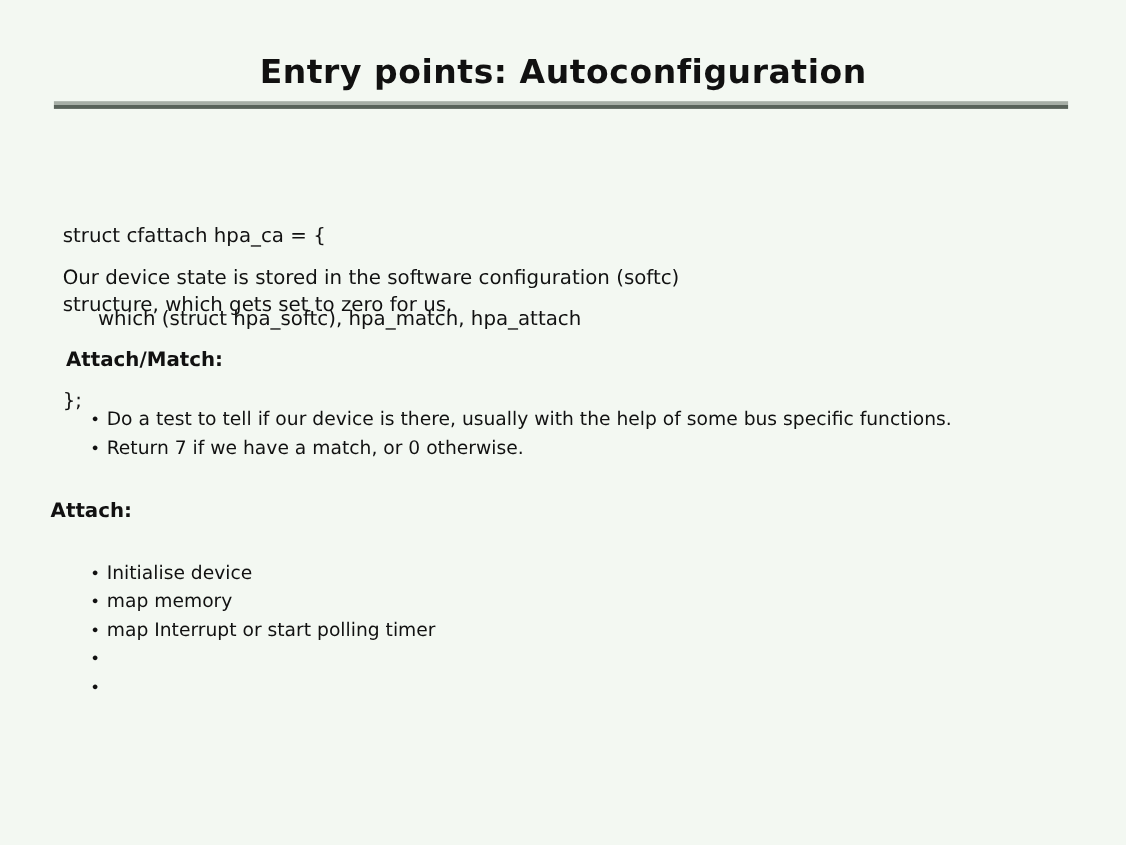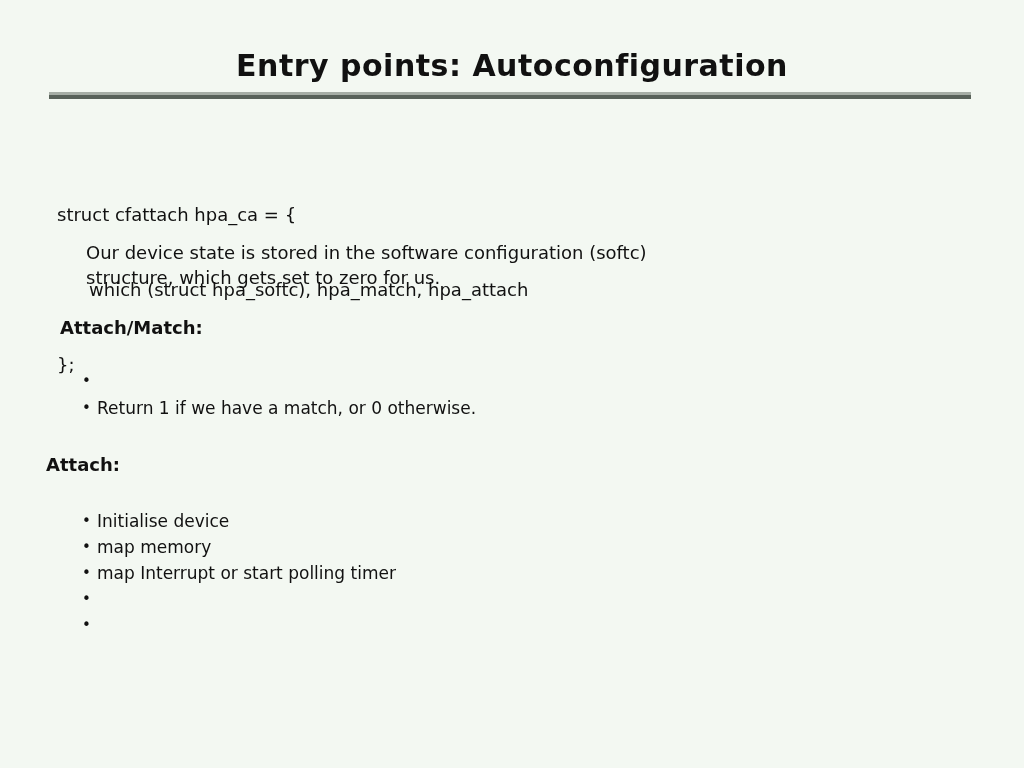--- a/index.html
+++ b/index.html
@@ -42,21 +42,20 @@
     font-size: 18px;
     line-height: 25px;
     white-space: pre;
   }
   .code-line-indent { padding-left: 32px; }
   .paragraph {
     position: absolute;
     left: 57px; top: 240px;
     font-size: 18px;
     line-height: 25px;
-    margin-left: 29px;
   }
   .section-heading {
     position: absolute;
     font-size: 18px;
     font-weight: 700;
   }
   .heading-probe { left: 60px; top: 317px; }
   .heading-attach { left: 46px; top: 454px; }
   .bullet-list {
     position: absolute;
@@ -97,24 +96,25 @@
   <div class="paragraph">
     <div>Our device state is stored in the software configuration (softc)</div>
     <div>structure, which gets set to zero for us.</div>
   </div>
 
   <div class="section-heading heading-probe">Attach/Match:</div>
 
   <div class="bullet-list bullets-probe">
     <div class="bullet-item">
       <span class="bullet-marker">•</span>
+      <span class="bullet-text">Do a test to tell if our device is there, usually with the help of some bus specific functions.</span>
     </div>
     <div class="bullet-item">
       <span class="bullet-marker">•</span>
-      <span class="bullet-text">Return 1 if we have a match, or 0 otherwise.</span>
+      <span class="bullet-text">Return 7 if we have a match, or 0 otherwise.</span>
     </div>
   </div>
 
   <div class="section-heading heading-attach">Attach:</div>
 
   <div class="bullet-list bullets-attach">
     <div class="bullet-item">
       <span class="bullet-marker">•</span>
       <span class="bullet-text">Initialise device</span>
     </div>

